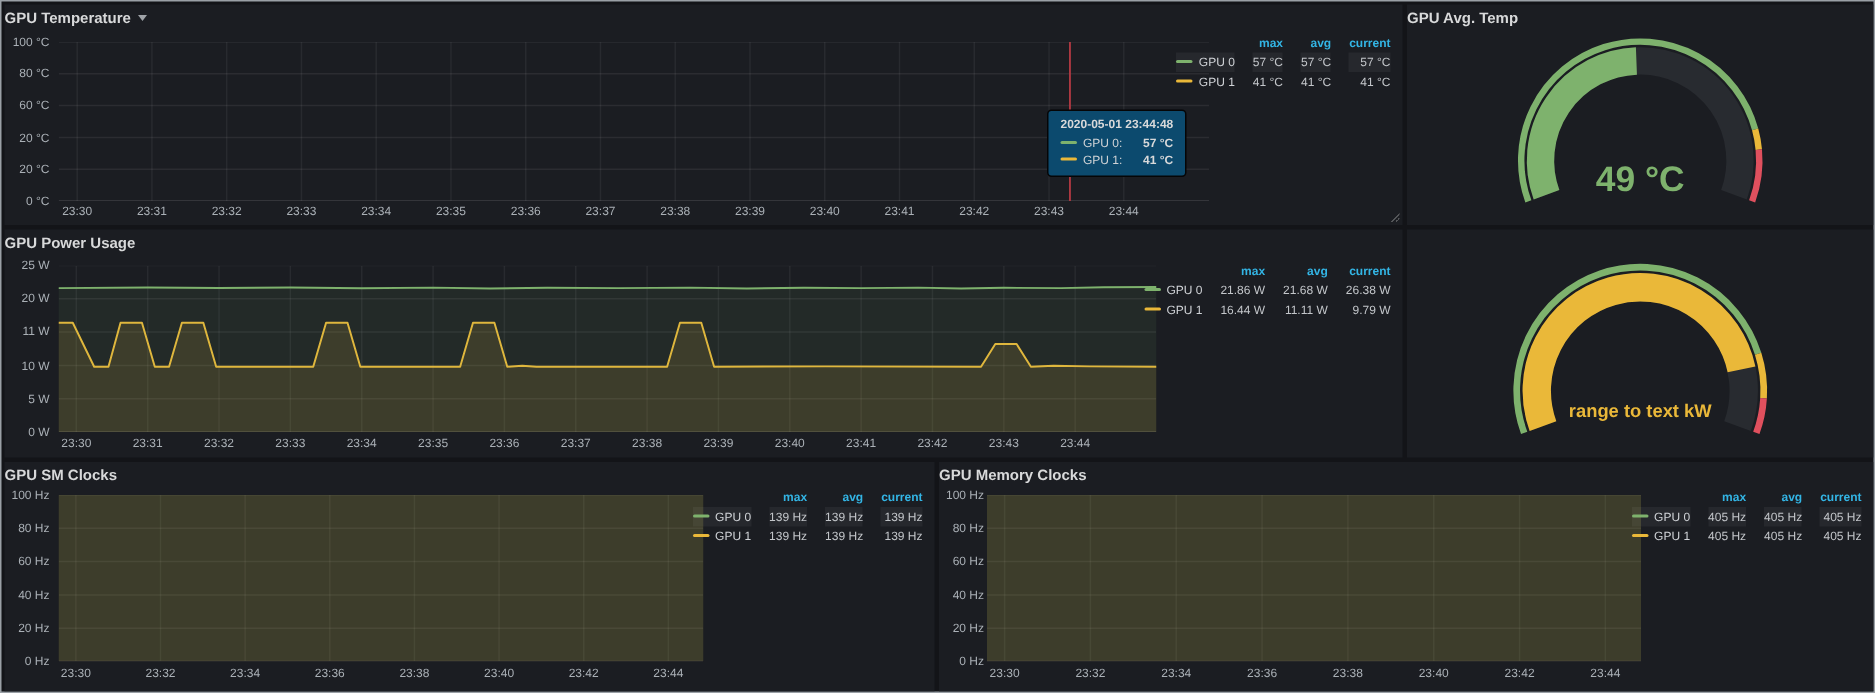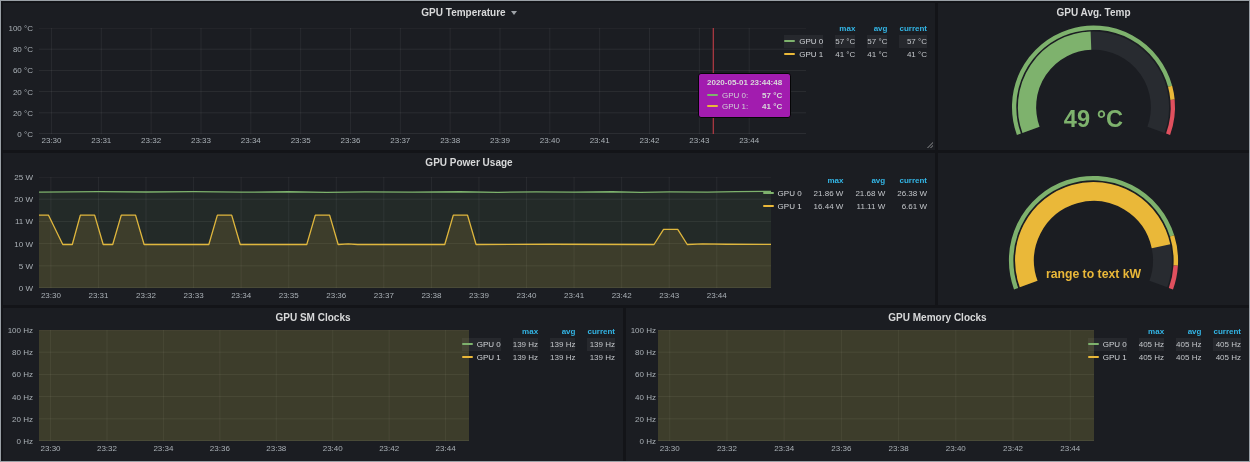--- a/index.html
+++ b/index.html
@@ -6,21 +6,21 @@
   .screen{position:relative;width:1250px;height:462px;background:#131418;border:1px solid #9aa0a6;
     box-sizing:border-box;overflow:hidden;font-family:"Liberation Sans",sans-serif;}
   .panel{position:absolute;background:#1b1d22;}
   #p-temp {left:2px;  top:2px;   width:932px; height:147px;}
   #p-avg  {left:937px; top:2px;  width:311px; height:147px;}
   #p-power{left:2px;  top:152px; width:932px; height:152px;}
   #p-ptotal{left:937px;top:152px;width:311px; height:152px;}
   #p-sm   {left:2px;  top:307px; width:620px; height:153px;}
   #p-mem  {left:625px; top:307px;width:623px; height:153px;}
 
-  .panel-title{position:absolute;top:4px;left:0;right:0;text-align:center;font-size:10px;
+  .panel-title{position:absolute;top:4px;left:0;right:0;font-size:10px;
     font-weight:bold;color:#d8d9da;line-height:12px;z-index:3;cursor:pointer;}
   .caret{display:inline-block;width:0;height:0;border-left:3.5px solid transparent;
     border-right:3.5px solid transparent;border-top:4px solid #9fa3a8;margin-left:5px;vertical-align:middle;}
 
   .ylabels{position:absolute;left:0;width:32px;}
   .ylabels span{position:absolute;right:2px;transform:translateY(-50%);font-size:8px;color:#aab0b6;white-space:nowrap;}
   .xlabels{position:absolute;height:10px;}
   .xlabels span{position:absolute;transform:translateX(-50%);font-size:8px;color:#aab0b6;white-space:nowrap;}
   .plot{position:absolute;overflow:hidden;}
   .plotsvg{position:absolute;inset:0;width:100%;height:100%;display:block;}
@@ -39,21 +39,21 @@
   #p-temp  .legend{top:19px;right:8px;}
   #p-power .legend{top:21px;right:8px;}
   #p-sm    .legend{top:17px;right:8px;}
   #p-mem   .legend{top:17px;right:8px;}
   .legend .h{color:#33b5e5;font-weight:bold;text-align:right;}
   .legend .v{color:#c3c6ca;text-align:right;}
   .legend .n{color:#d0d3d7;text-align:left;cursor:pointer;}
   .legend .hl{background:rgba(255,255,255,0.05);}
   .dash{display:inline-block;width:11px;height:2px;border-radius:1px;margin:0 4px 2px 0;vertical-align:middle;}
 
-  .tooltip{position:absolute;left:695px;top:70px;background:#a21caf;border:1px solid #050506;
+  .tooltip{position:absolute;left:695px;top:70px;background:#0c4a6e;border:1px solid #050506;
     border-radius:3px;padding:4px 8px 5px 8px;font-size:8px;color:#d8d9da;z-index:6;width:max-content;}
   .tt-time{font-weight:bold;margin-bottom:3px;}
   .tt-row{display:flex;align-items:center;line-height:11px;}
   .tt-name{color:#d0d3d6;}
   .tt-val{font-weight:bold;margin-left:auto;padding-left:12px;}
 
   .gauge-wrap{position:absolute;left:0;right:0;top:14px;bottom:0;}
   .gauge-wrap svg{width:100%;height:100%;display:block;}
   .gauge-wrap svg text{font-family:"Liberation Sans",sans-serif;font-weight:bold;text-anchor:middle;}
   #p-avg svg text{font-size:22px;transform:translateY(103px);}
@@ -233,21 +233,21 @@
         <span class="h">max</span>
         <span class="h">avg</span>
         <span class="h">current</span>
         <span class="n"><span class="dash" style="background: rgb(126, 178, 109);"></span>GPU 0</span>
         <span class="v">21.86 W</span>
         <span class="v">21.68 W</span>
         <span class="v">26.38 W</span>
         <span class="n"><span class="dash" style="background: rgb(234, 184, 57);"></span>GPU 1</span>
         <span class="v">16.44 W</span>
         <span class="v">11.11 W</span>
-        <span class="v">6.61 W</span>
+        <span class="v">9.79 W</span>
       </div>
   </div>
 
   <div class="panel gauge-panel" id="p-ptotal">
     <div class="gauge-wrap">
       <svg viewBox="0 0 240 124" preserveAspectRatio="xMidYMid meet">
           <path d="M 50.46 109.31 A 74 74 0 1 1 190.61 61.87" fill="none" stroke="#7eb26d" stroke-width="4"></path>
           <path d="M 190.61 61.87 A 74 74 0 0 1 193.86 88.52" fill="none" stroke="#eab839" stroke-width="4"></path>
           <path d="M 193.86 88.52 A 74 74 0 0 1 189.54 109.31" fill="none" stroke="#e0505e" stroke-width="4"></path>
           <path d="M 61.74 105.21 A 62 62 0 1 1 178.26 105.21" fill="none" stroke="#282b30" stroke-width="17"></path>

